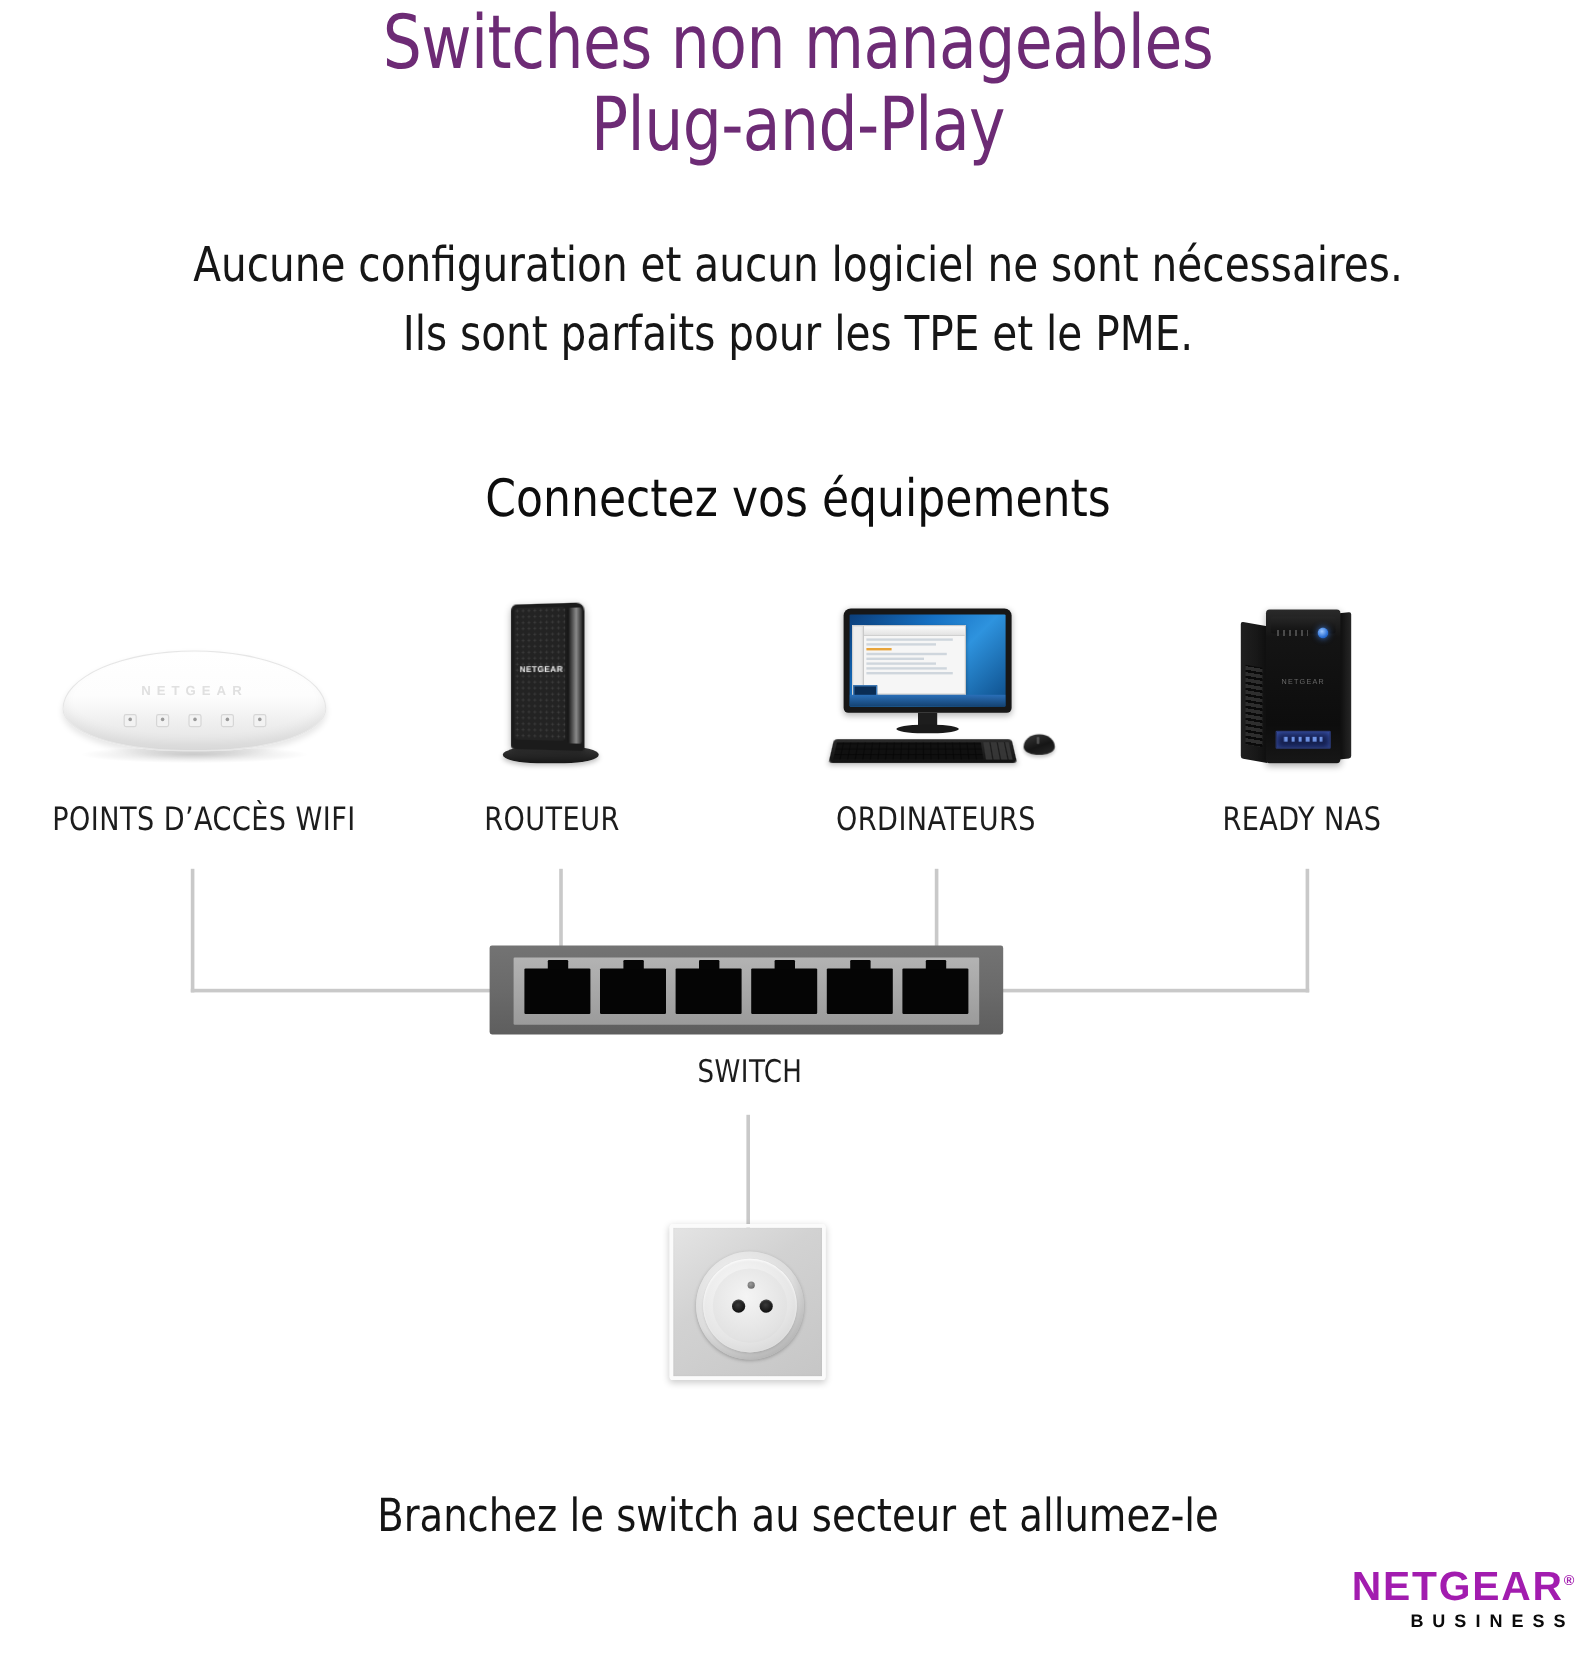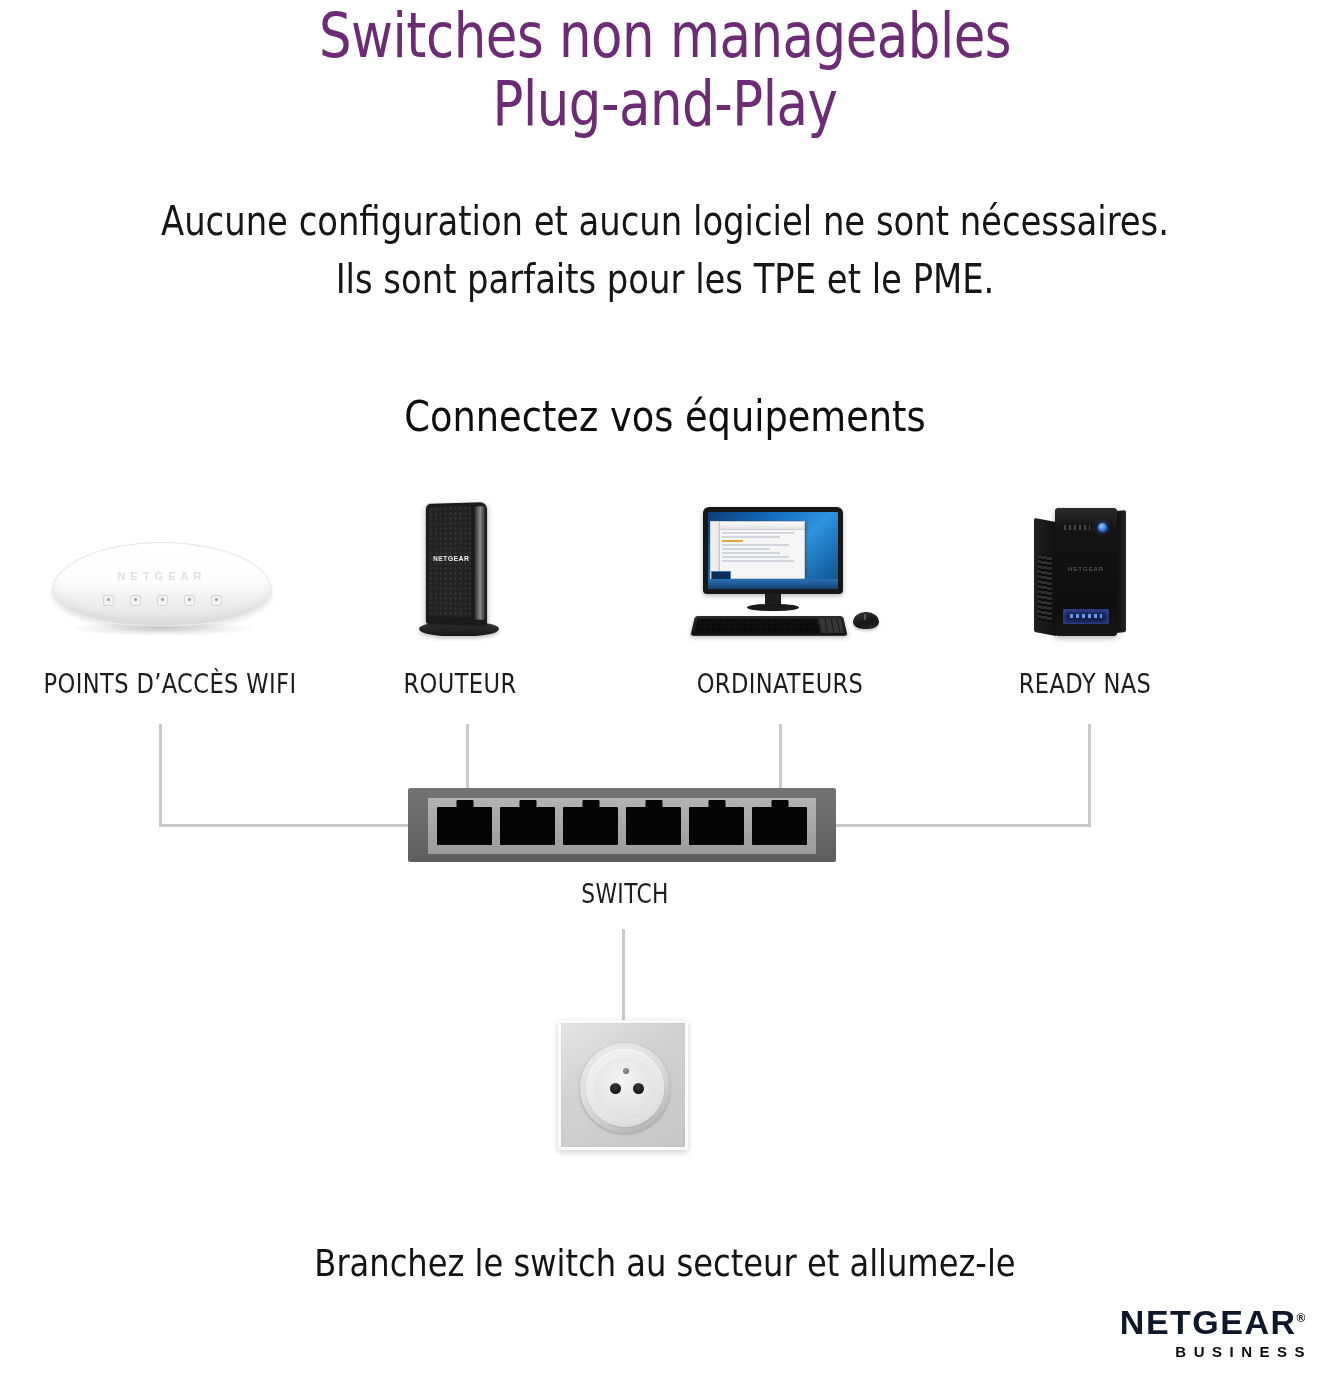--- a/index.html
+++ b/index.html
@@ -308,22 +308,22 @@
   .out-hole.l { top: 60px; left: 49px; }
   .out-hole.r { top: 60px; left: 72px; }
   .out-pin {
     position:absolute; top: 45px; left: 62px; width: 6px; height: 6px; border-radius:50%;
     background: radial-gradient(circle at 40% 35%, #9a9a9a, #5c5c5c);
   }
 
   
   #netgear-logo { position:absolute; right: 18px; bottom: 20px; text-align: right; }
   .ng-word {
-    font-size: 34px; font-weight: 700; letter-spacing: 1.5px; color: #0f172a;
-    font-family: "Liberation Sans", sans-serif; line-height: 36px; position: relative; text-align: center;
+    font-size: 34px; font-weight: 700; letter-spacing: 1.5px; color: #a21caf;
+    font-family: "Liberation Sans", sans-serif; line-height: 36px; position: relative;
   }
   .ng-reg { font-size: 12px; vertical-align: super; letter-spacing: 0; }
   .ng-sub {
     font-size: 15px; font-weight: 700; letter-spacing: 7.5px; color: #0a0a0a;
     font-family: "Liberation Sans", sans-serif; margin-top: 3px; padding-left: 62px;
   }
 </style>
 </head>
 <body>
 

